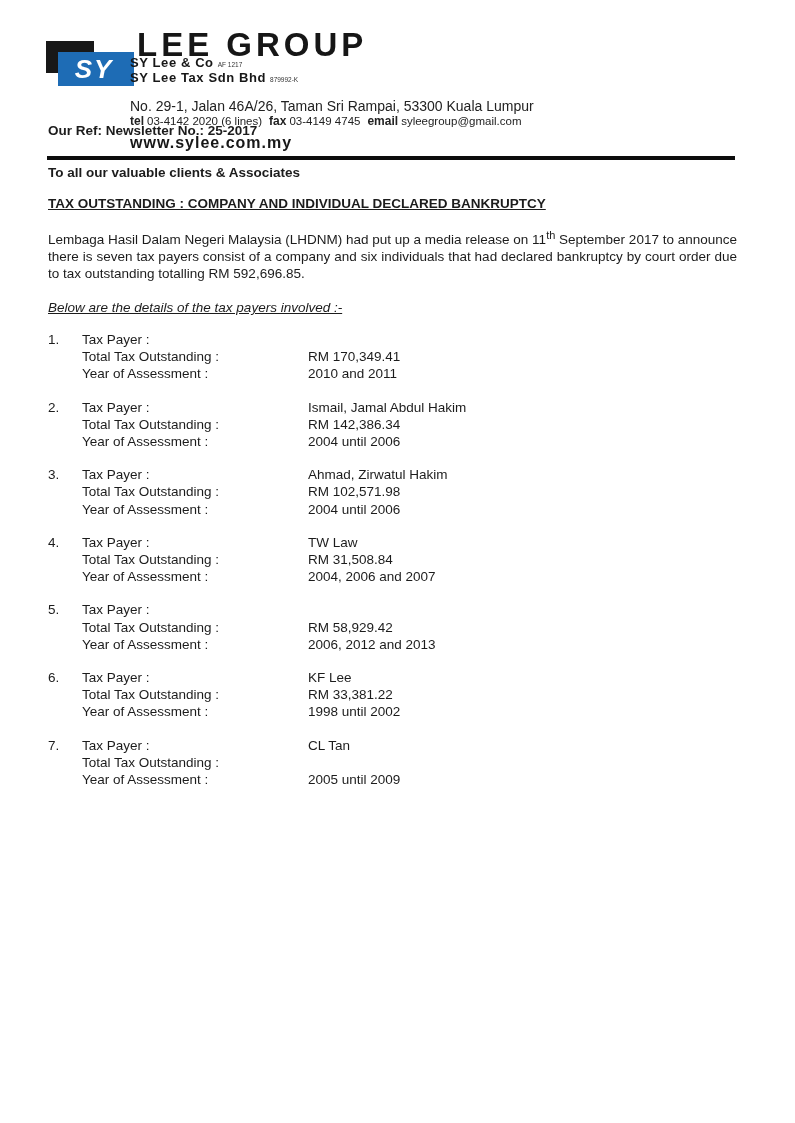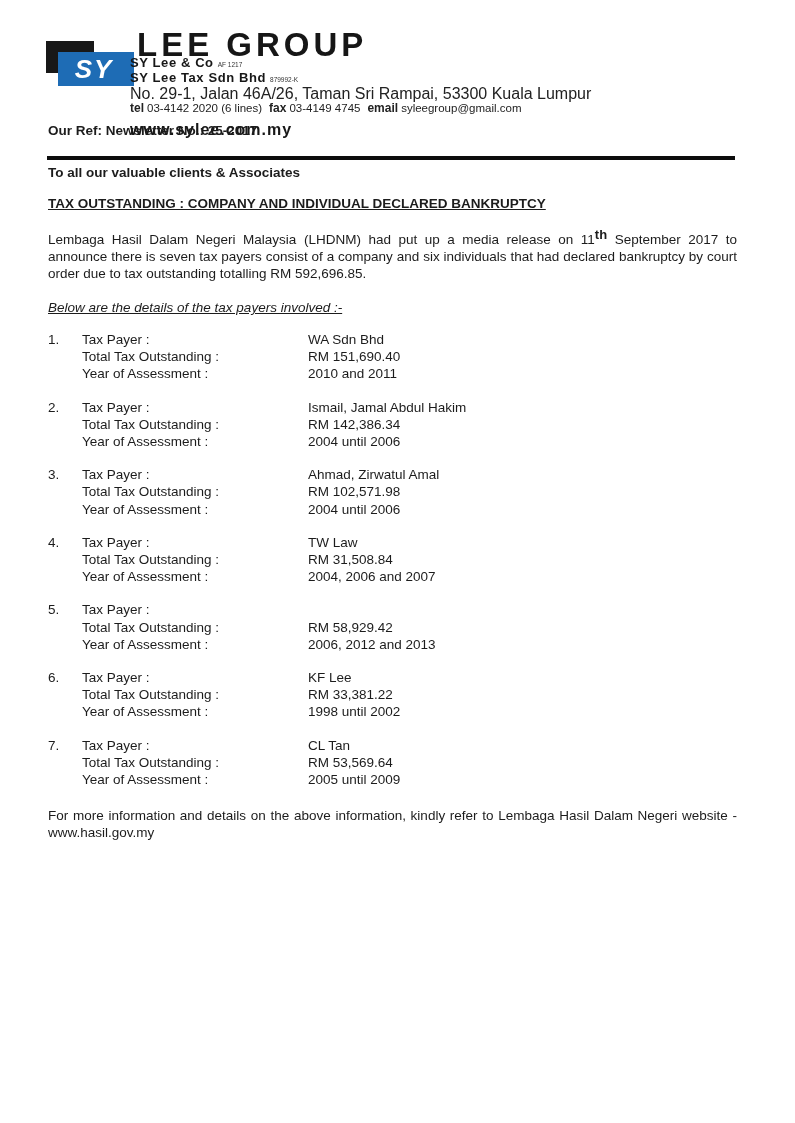--- a/index.html
+++ b/index.html
@@ -26,34 +26,34 @@
     font-size:26px; letter-spacing:2px; padding-right:4px;
   }
   .brand {
     position:absolute; left:137px; top:26px;
     font-size:33px; font-weight:900; letter-spacing:4px; color:#161616;
     white-space:nowrap;
   }
   .firm-info { position:absolute; left:130px; top:56px; line-height:13px; white-space:nowrap; }
   .firm-line { font-size:13px; font-weight:bold; color:#171717; letter-spacing:.6px; }
   .firm-reg { font-size:6.5px; font-weight:normal; letter-spacing:0; margin-left:4px; color:#333; }
-  .addr { font-size:16px; margin-top:1px; color:#222;text-align:center; }
+  .addr { font-size:14px; margin-top:14px; color:#222;text-align:center; }
   .contact { font-size:11.5px; margin-top:2px; color:#222; }
   .contact b { font-size:12px; margin-right:3px; }
   .contact .cv { margin-right:7px; }
   .website { font-size:16px; font-weight:bold; letter-spacing:1px; margin-top:8px; color:#171717; }
 
   
   .blk { position:absolute; left:48px; width:689px; font-size:13.5px; line-height:17.2px; }
   .ref   { top:122px; font-weight:bold; }
   .rule  { position:absolute; left:47px; top:156px; width:688px; height:4px; background:#0d0d0d; }
   .salut { top:164px; font-weight:bold; }
   .title { top:195px; font-weight:bold; text-decoration:underline; }
   .intro { top:231px; text-align:justify; }
-  .intro sup { font-size:13px; line-height:0;font-weight:bold; }
+  .intro sup { font-size:11px; line-height:0; }
   .list-head { top:299px; text-decoration:underline;font-style:italic; }
   .list  { top:331px; }
   .closing { top:807px; text-align:justify; }
 
   
   .item {
     display:grid;
     grid-template-columns:34px 226px auto;
     margin-bottom:16px;
     line-height:17.2px;
@@ -97,41 +97,40 @@
 
   <p class="blk intro"><span>Lembaga Hasil Dalam Negeri Malaysia (LHDNM) had put up a media release on 11</span><sup>th</sup><span> September 2017 to announce there is seven tax payers consist of a company and six individuals that had declared bankruptcy by court order due to tax outstanding totalling RM 592,696.85.</span></p>
 
   <div class="blk list-head">Below are the details of the tax payers involved :-</div>
 
   <div class="blk list">
 
     <div class="item">
       <span class="num">1.</span>
       <span class="lbl">Tax Payer :</span>
-        <span class="val">WA Sdn Bhd</span>
       <span class="lbl">Total Tax Outstanding :</span>
-        <span class="val">RM 151,690.40</span>
+        <span class="val">RM 170,349.41</span>
       <span class="lbl">Year of Assessment :</span>
         <span class="val">2010 and 2011</span>
     </div>
 
     <div class="item">
       <span class="num">2.</span>
       <span class="lbl">Tax Payer :</span>
         <span class="val">Ismail, Jamal Abdul Hakim</span>
       <span class="lbl">Total Tax Outstanding :</span>
         <span class="val">RM 142,386.34</span>
       <span class="lbl">Year of Assessment :</span>
         <span class="val">2004 until 2006</span>
     </div>
 
     <div class="item">
       <span class="num">3.</span>
       <span class="lbl">Tax Payer :</span>
-        <span class="val">Ahmad, Zirwatul Amal</span>
+        <span class="val">Ahmad, Zirwatul Hakim</span>
       <span class="lbl">Total Tax Outstanding :</span>
         <span class="val">RM 102,571.98</span>
       <span class="lbl">Year of Assessment :</span>
         <span class="val">2004 until 2006</span>
     </div>
 
     <div class="item">
       <span class="num">4.</span>
       <span class="lbl">Tax Payer :</span>
         <span class="val">TW Law</span>
@@ -158,22 +157,20 @@
         <span class="val">RM 33,381.22</span>
       <span class="lbl">Year of Assessment :</span>
         <span class="val">1998 until 2002</span>
     </div>
 
     <div class="item">
       <span class="num">7.</span>
       <span class="lbl">Tax Payer :</span>
         <span class="val">CL Tan</span>
       <span class="lbl">Total Tax Outstanding :</span>
-        <span class="val">RM 53,569.64</span>
       <span class="lbl">Year of Assessment :</span>
         <span class="val">2005 until 2009</span>
     </div>
 
   </div>
 
-  <p class="blk closing">For more information and details on the above information, kindly refer to Lembaga Hasil Dalam Negeri website - www.hasil.gov.my</p>
 
 </div>
 
 </body></html>

